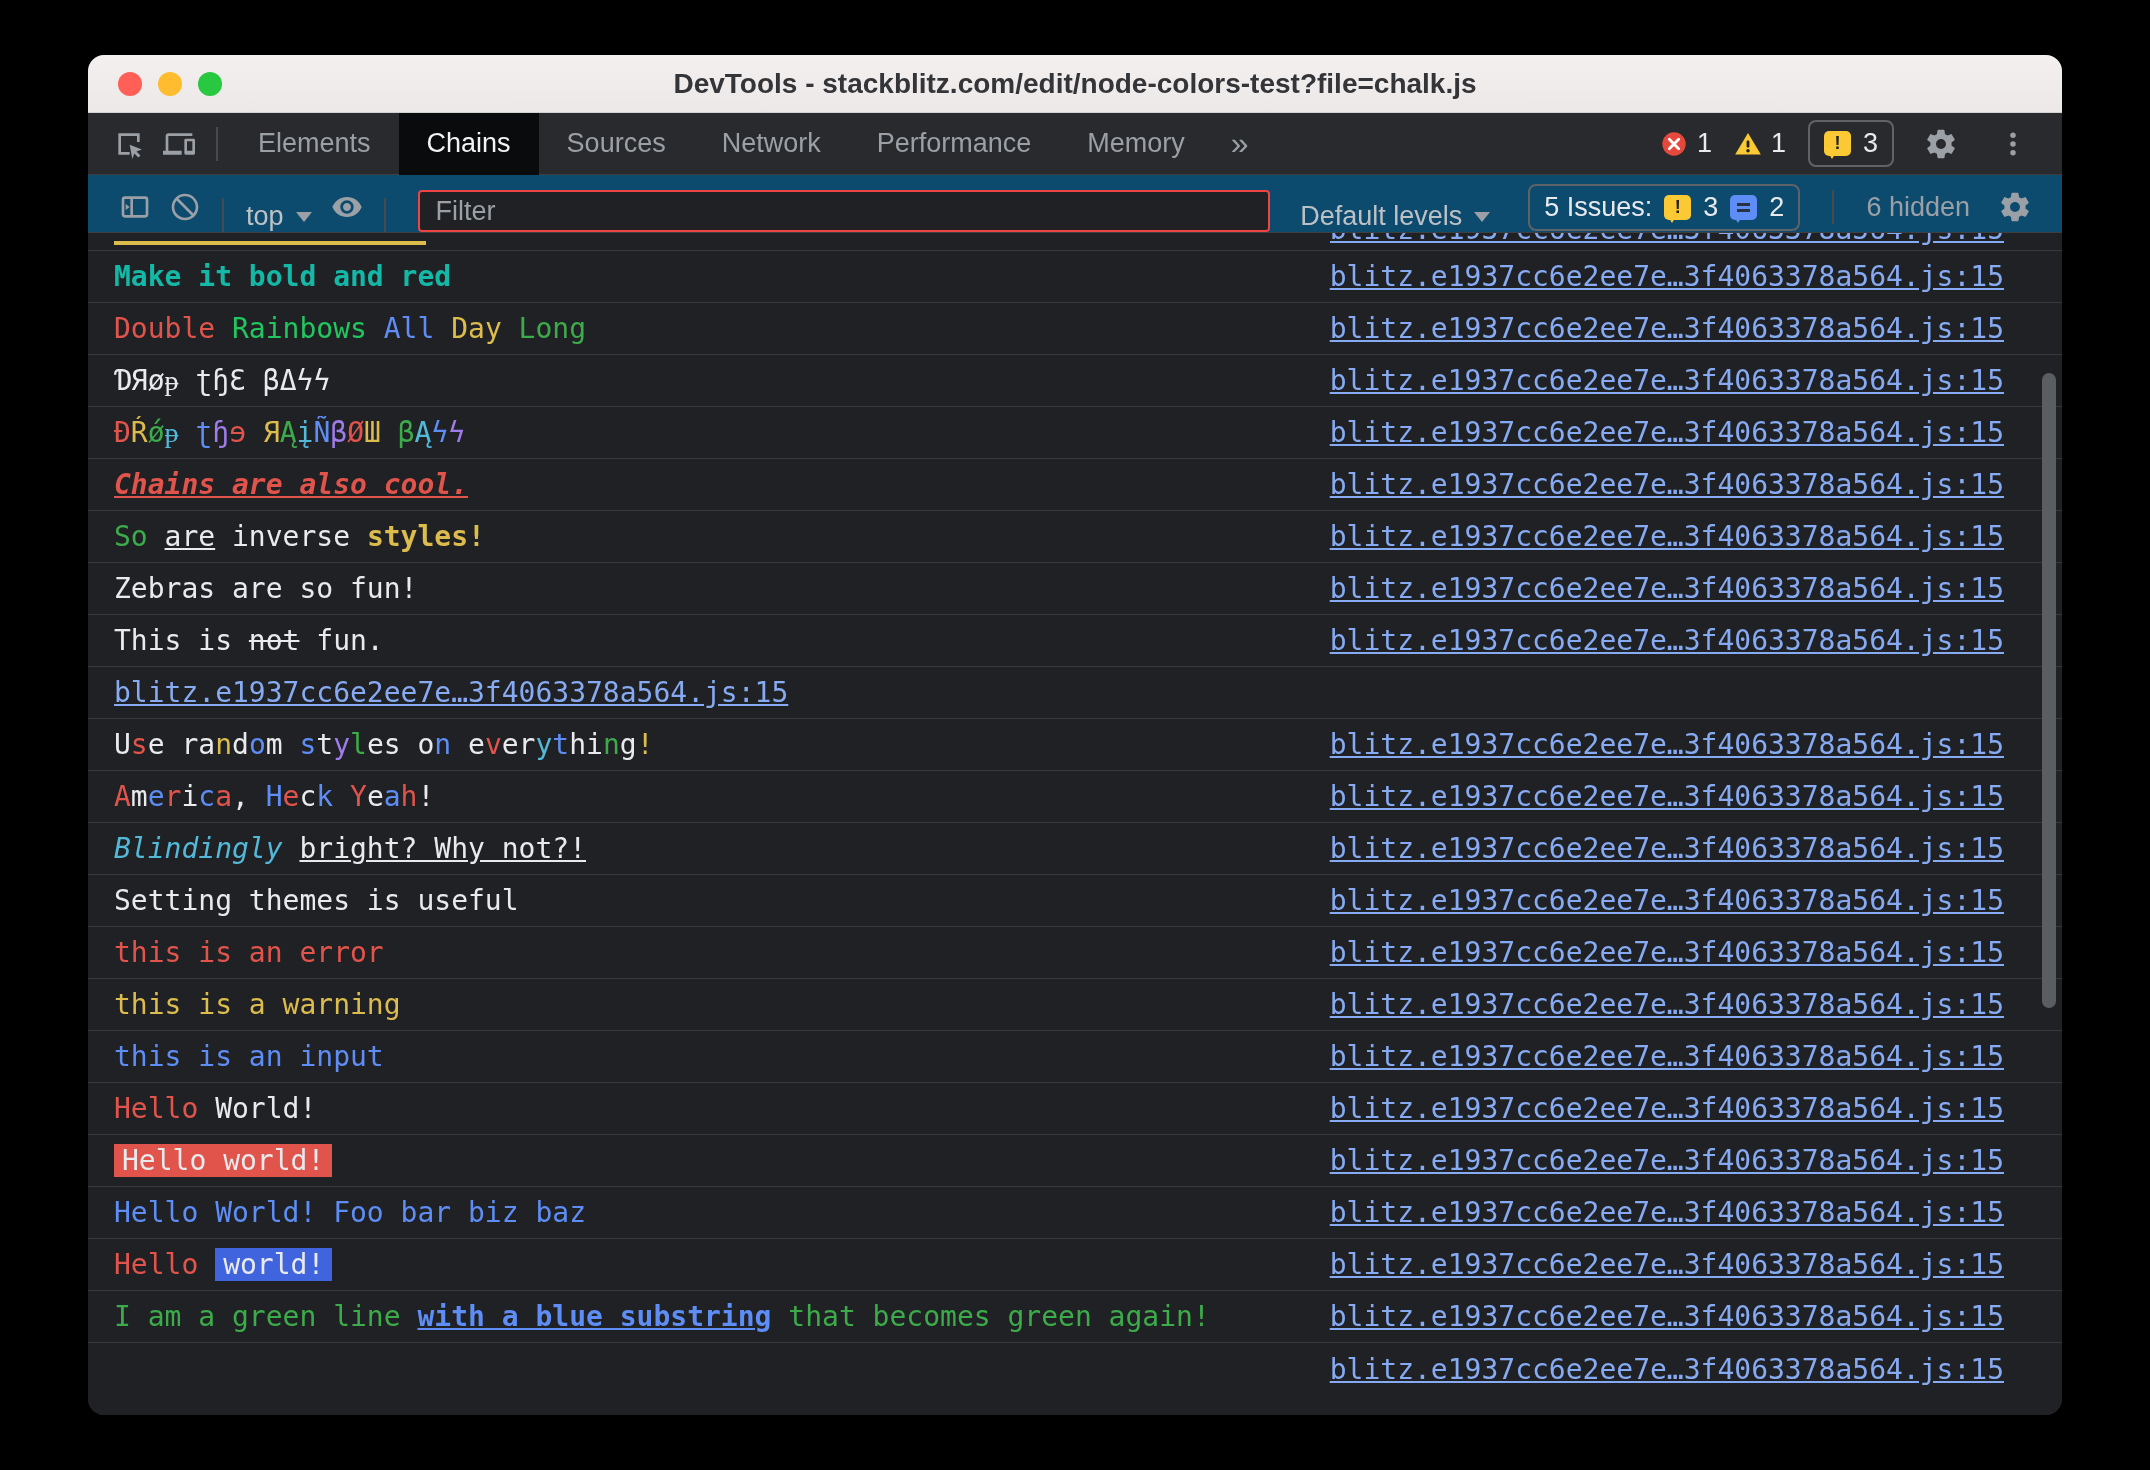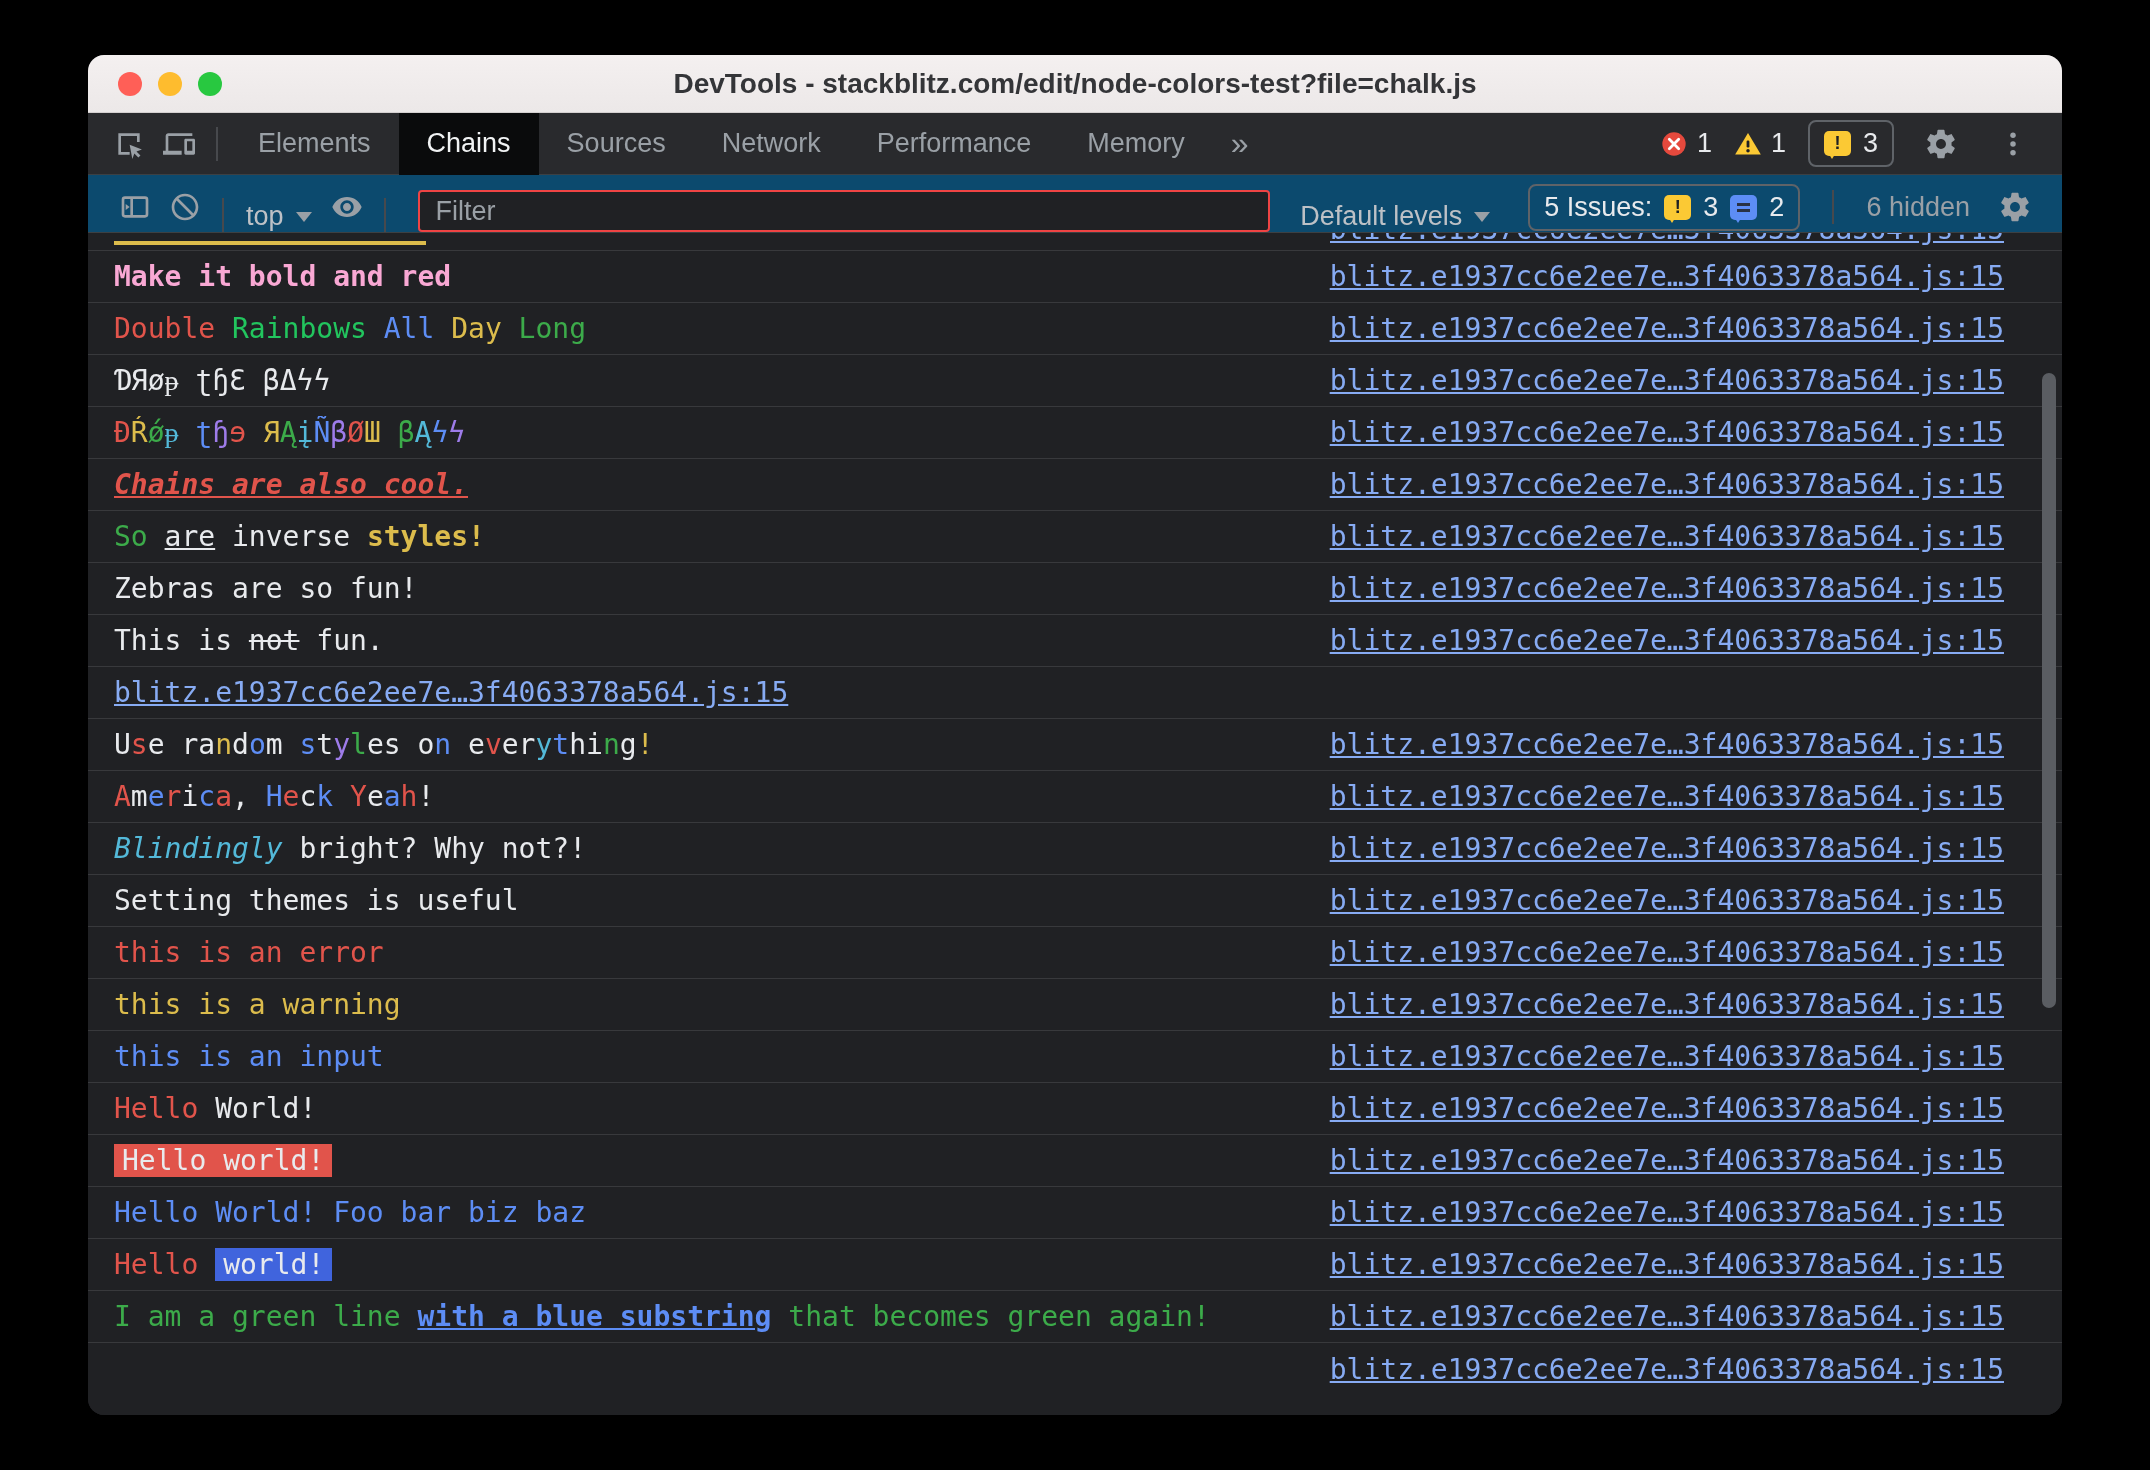--- a/index.html
+++ b/index.html
@@ -235,21 +235,21 @@
 
   <div class="console">
     <div class="crow partial">
       <span class="ybar"></span>
       <span class="plink-wrap">
         <span class="plink">blitz.e1937cc6e2ee7e…3f4063378a564.js:15</span>
       </span>
     </div>
     <div id="rows">
         <div class="crow">
-          <div class="cmsg"><span style="color: #f9a8d4; font-weight: bold;">Make it bold and red</span></div>
+          <div class="cmsg"><span style="color: #14b8a6; font-weight: bold;">Make it bold and red</span></div>
           <div class="clink">blitz.e1937cc6e2ee7e…3f4063378a564.js:15</div>
         </div>
         <div class="crow">
           <div class="cmsg"><span style="color: rgb(225, 84, 75);">Double </span><span style="color: #22c55e;">Rainbows </span><span style="color: rgb(93, 141, 245);">All </span><span style="color: rgb(220, 188, 76);">Day </span><span style="color: rgb(60, 171, 74);">Long</span></div>
           <div class="clink">blitz.e1937cc6e2ee7e…3f4063378a564.js:15</div>
         </div>
         <div class="crow">
           <div class="cmsg"><span style="color: rgb(232, 234, 237);">ƊЯøᵽ ʈɧƐ βΔϟϟ</span></div>
           <div class="clink">blitz.e1937cc6e2ee7e…3f4063378a564.js:15</div>
         </div>
@@ -278,21 +278,21 @@
         </div>
         <div class="crow">
           <div class="cmsg"><span style="color: rgb(232, 234, 237);">U</span><span style="color: rgb(225, 84, 75);">s</span><span style="color: rgb(232, 234, 237);">e ra</span><span style="color: rgb(220, 188, 76);">n</span><span style="color: rgb(232, 234, 237);">d</span><span style="color: rgb(93, 141, 245);">o</span><span style="color: rgb(232, 234, 237);">m </span><span style="color: rgb(93, 141, 245);">s</span><span style="color: rgb(232, 234, 237);">t</span><span style="color: rgb(158, 124, 234);">y</span><span style="color: rgb(60, 171, 74);">l</span><span style="color: rgb(232, 234, 237);">es </span><span style="color: rgb(232, 234, 237);">o</span><span style="color: rgb(93, 141, 245);">n</span><span style="color: rgb(232, 234, 237);"> e</span><span style="color: rgb(225, 84, 75);">v</span><span style="color: rgb(232, 234, 237);">er</span><span style="color: rgb(83, 185, 217);">y</span><span style="color: rgb(93, 141, 245);">t</span><span style="color: rgb(232, 234, 237);">hi</span><span style="color: rgb(60, 171, 74);">n</span><span style="color: rgb(232, 234, 237);">g</span><span style="color: rgb(220, 188, 76);">!</span></div>
           <div class="clink">blitz.e1937cc6e2ee7e…3f4063378a564.js:15</div>
         </div>
         <div class="crow">
           <div class="cmsg"><span style="color: rgb(225, 84, 75);">A</span><span style="color: rgb(232, 234, 237);">m</span><span style="color: rgb(93, 141, 245);">e</span><span style="color: rgb(225, 84, 75);">r</span><span style="color: rgb(232, 234, 237);">i</span><span style="color: rgb(93, 141, 245);">c</span><span style="color: rgb(225, 84, 75);">a</span><span style="color: rgb(232, 234, 237);">, </span><span style="color: rgb(93, 141, 245);">H</span><span style="color: rgb(225, 84, 75);">e</span><span style="color: rgb(232, 234, 237);">c</span><span style="color: rgb(93, 141, 245);">k</span><span style="color: rgb(232, 234, 237);"> </span><span style="color: rgb(225, 84, 75);">Y</span><span style="color: rgb(232, 234, 237);">e</span><span style="color: rgb(93, 141, 245);">a</span><span style="color: rgb(225, 84, 75);">h</span><span style="color: rgb(232, 234, 237);">!</span></div>
           <div class="clink">blitz.e1937cc6e2ee7e…3f4063378a564.js:15</div>
         </div>
         <div class="crow">
-          <div class="cmsg"><span style="color: rgb(83, 185, 217); font-style: italic;">Blindingly </span><span style="color: rgb(232, 234, 237);">bright? Why not?!</span></div>
+          <div class="cmsg"><span style="color: rgb(83, 185, 217); font-style: italic;">Blindingly </span><span style="color: rgb(232, 234, 237); text-decoration: underline;">bright? Why not?!</span></div>
           <div class="clink">blitz.e1937cc6e2ee7e…3f4063378a564.js:15</div>
         </div>
         <div class="crow">
           <div class="cmsg"><span style="color: rgb(232, 234, 237);">Setting themes is useful</span></div>
           <div class="clink">blitz.e1937cc6e2ee7e…3f4063378a564.js:15</div>
         </div>
         <div class="crow">
           <div class="cmsg"><span style="color: rgb(225, 84, 75);">this is an error</span></div>
           <div class="clink">blitz.e1937cc6e2ee7e…3f4063378a564.js:15</div>
         </div>

